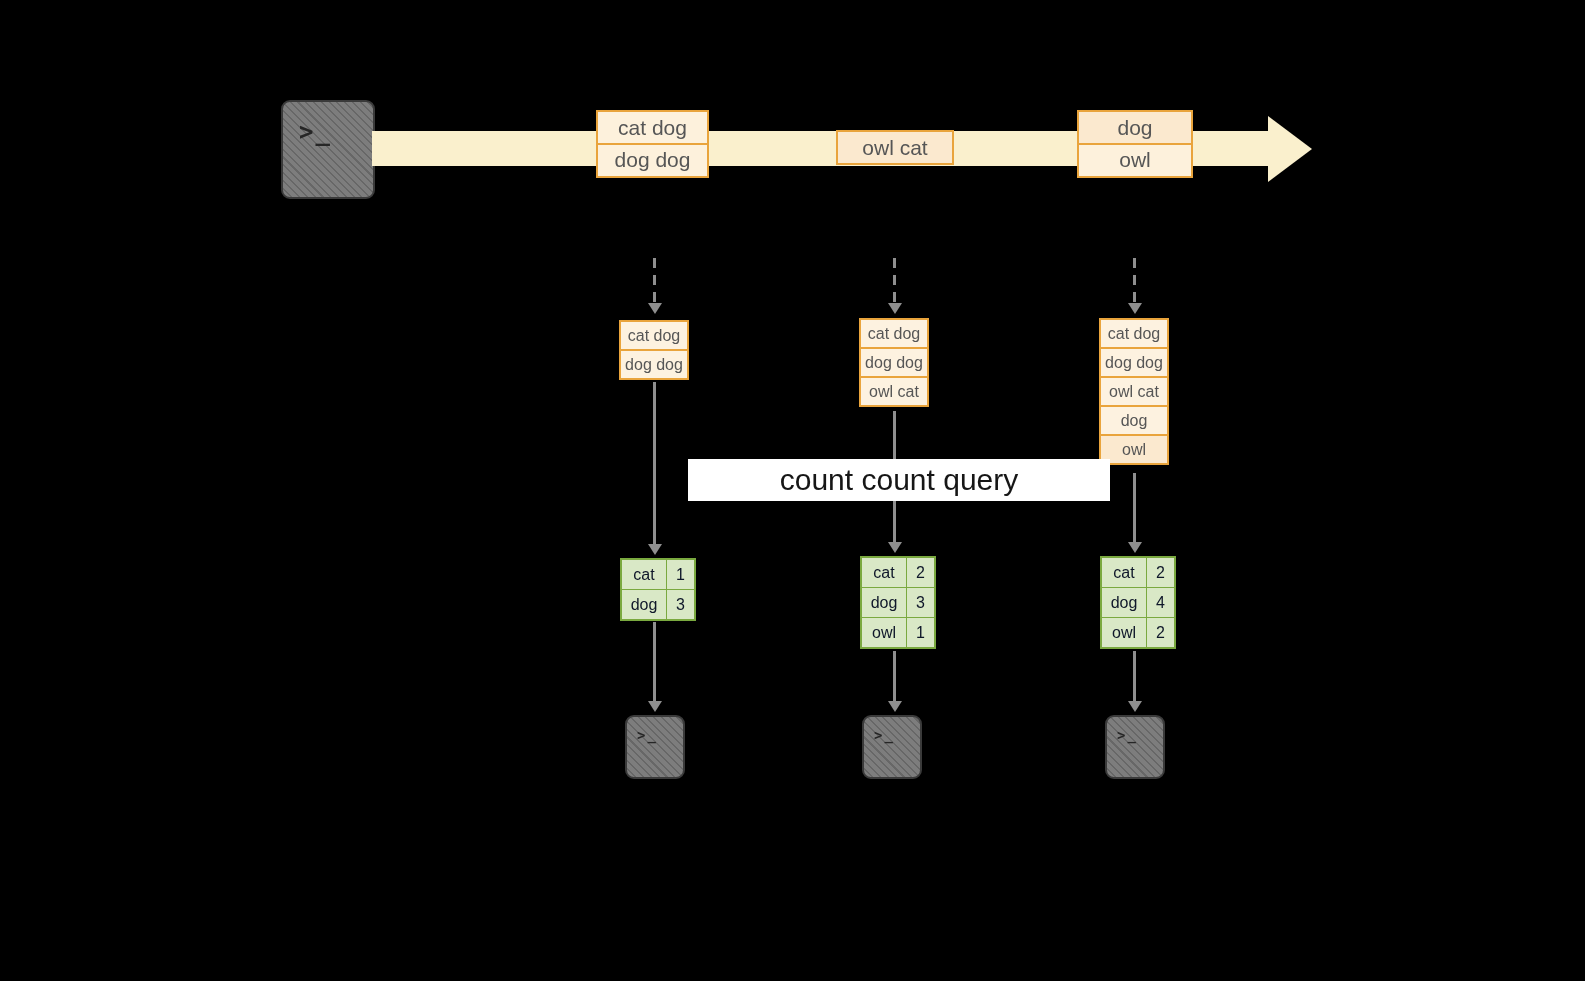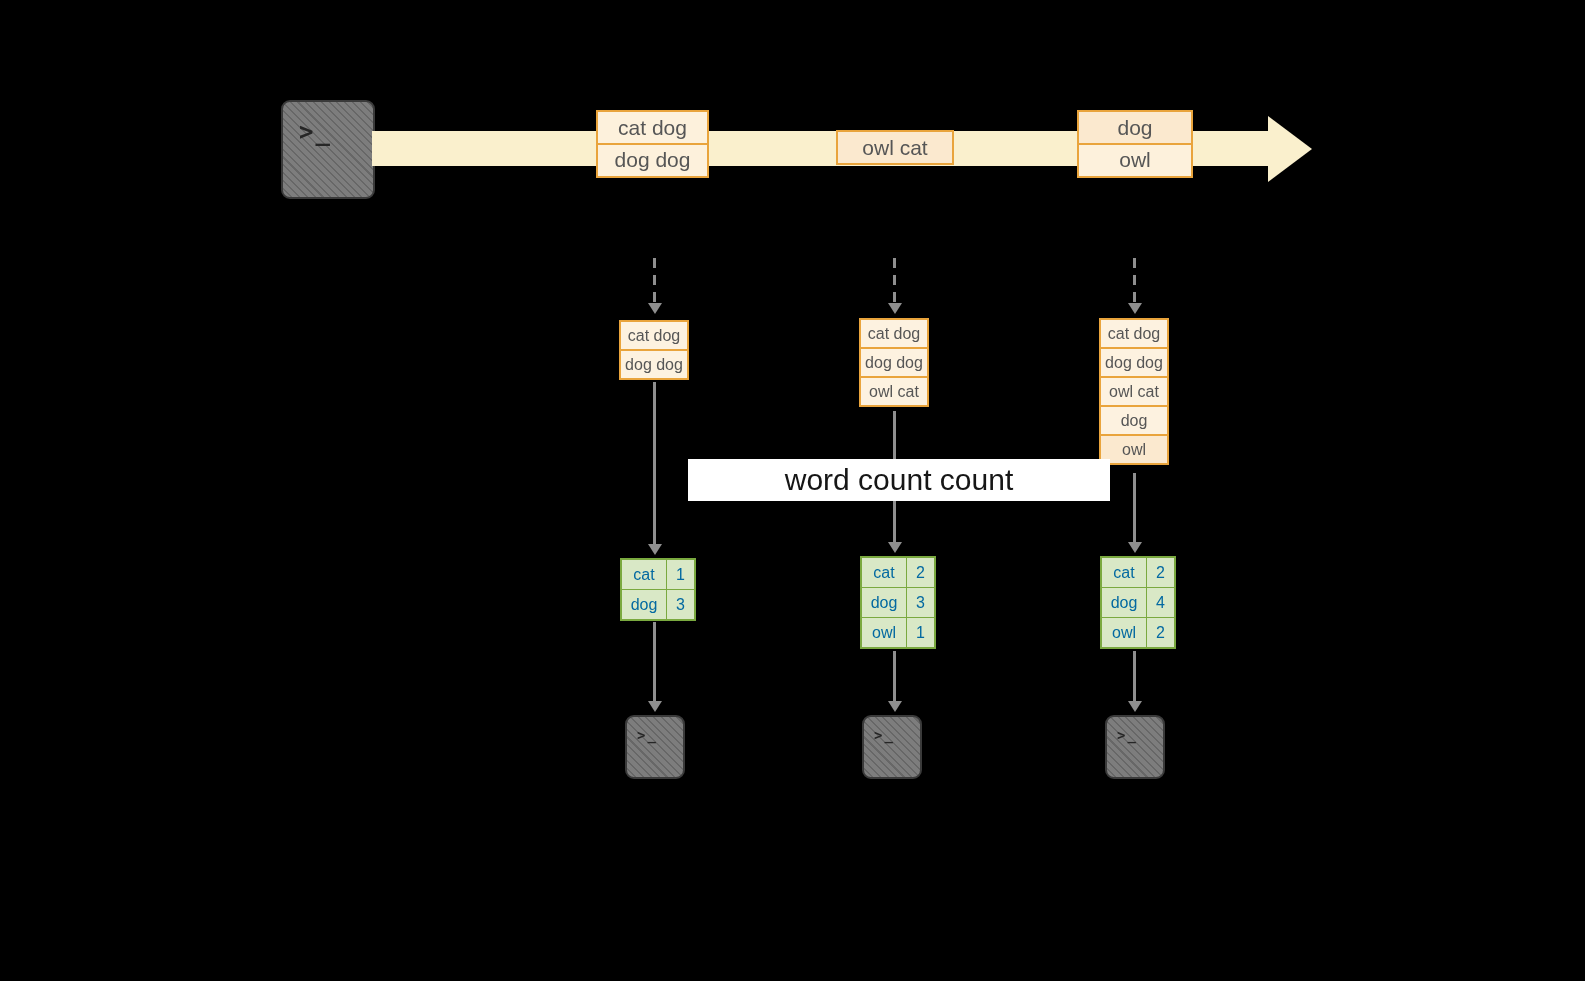--- a/index.html
+++ b/index.html
@@ -89,21 +89,21 @@
   
   .result-table{
     position:absolute;z-index:3;display:grid;grid-template-columns:44px 27px;
     gap:1px;background:#7aa93f;border:2px solid #7aa93f;
   }
   .result-table-1{left:620px;top:558px;}
   .result-table-2{left:860px;top:556px;}
   .result-table-3{left:1100px;top:556px;}
   .result-cell{
     height:29px;background:#d9e8c6;display:flex;align-items:center;justify-content:center;
-    font-size:16px;color:#0369a1;
+    font-size:16px;color:#0f172a;
   }
 </style>
 </head>
 <body>
 
 <div class="canvas">
 
   <div class="terminal terminal-main">
     <span class="prompt">&gt;_</span>
   </div>
@@ -141,21 +141,21 @@
     <div class="state-row">dog dog</div>
     <div class="state-row">owl cat</div>
     <div class="state-row">dog</div>
     <div class="state-row warm">owl</div>
   </div>
 
   <div class="arrow a-mid-1"></div>
   <div class="arrow a-mid-2"></div>
   <div class="arrow a-mid-3"></div>
 
-  <div class="query-banner">word count count</div>
+  <div class="query-banner">count count query</div>
 
   <div class="result-table result-table-1">
     <div class="result-cell">cat</div>
     <div class="result-cell">1</div>
     <div class="result-cell">dog</div>
     <div class="result-cell">3</div>
   </div>
   <div class="result-table result-table-2">
     <div class="result-cell">cat</div>
     <div class="result-cell">2</div>

